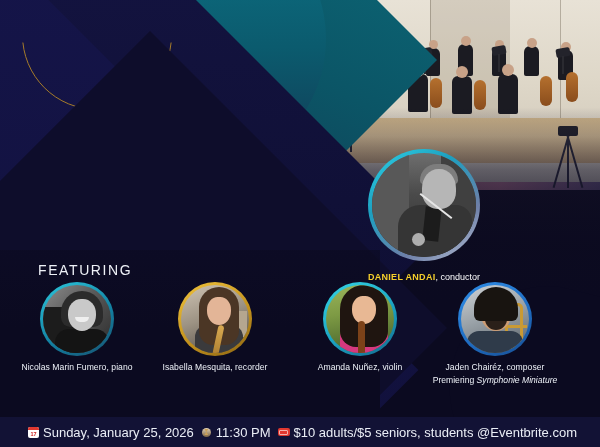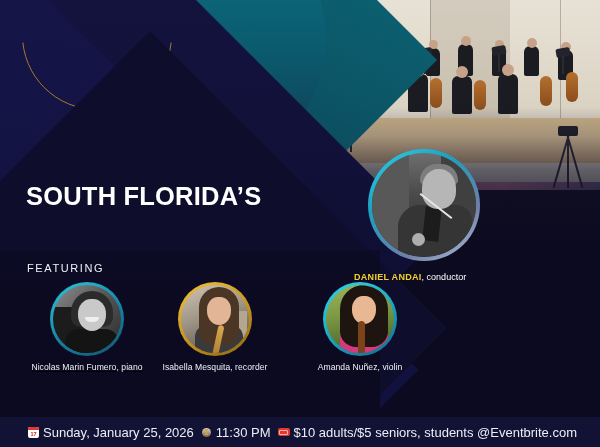--- a/index.html
+++ b/index.html
@@ -128,22 +128,22 @@
   .headline{position:absolute;left:26px;top:183px;z-index:20;}
   .line1{
     color:#ffffff;font-size:25.5px;font-weight:bold;letter-spacing:.2px;
     line-height:1.06;white-space:nowrap;
   }
   .line2{
     color:#f5cf2b;font-size:32px;font-weight:bold;letter-spacing:.2px;
     line-height:1.06;white-space:nowrap;margin-top:1px;
   }
   .featuring{
-    position:absolute;left:27px;top:262px;z-index:20;
-    color:#eef1f7;font-size:11px;letter-spacing:1.6px;font-weight:500;
+    position:absolute;left:38px;top:262px;z-index:20;
+    color:#eef1f7;font-size:14px;letter-spacing:1.6px;font-weight:500;
   }
 
   
   .conductor{position:absolute;left:368px;top:149px;z-index:22;}
   .cond-ring{
     width:112px;height:112px;border-radius:50%;padding:4px;
     background:linear-gradient(145deg,#2fd3e6 0%,#1d9fc0 35%,#6d7fa8 70%,#b9c3d6 100%);
   }
   .cond-photo{
     width:100%;height:100%;border-radius:50%;overflow:hidden;position:relative;
@@ -152,32 +152,32 @@
   }
   .cond-bg-l{position:absolute;left:0;top:0;width:36%;height:100%;background:#55585c;}
   .cond-bg-r{position:absolute;right:0;top:0;width:34%;height:100%;background:#3d4044;}
   .cond-head{position:absolute;left:50px;top:16px;width:34px;height:40px;border-radius:48% 48% 44% 44%;background:#b9b6b0;}
   .cond-hair{position:absolute;left:48px;top:11px;width:38px;height:20px;border-radius:18px 18px 4px 4px;background:#7e7d79;}
   .cond-body{position:absolute;left:26px;top:52px;width:74px;height:62px;border-radius:22px 16px 0 0;background:#34353a;}
   .cond-shirt{position:absolute;left:52px;top:54px;width:16px;height:34px;background:#1b1c20;transform:rotate(6deg);}
   .cond-baton{position:absolute;left:44px;top:52px;width:40px;height:2px;background:#e9e6df;transform:rotate(38deg);}
   .cond-hand{position:absolute;left:40px;top:80px;width:13px;height:13px;border-radius:50%;background:#b2aea7;}
   .cond-label{
-    margin-top:5px;white-space:nowrap;
+    margin-top:5px;text-align:center;white-space:nowrap;
     margin-left:-14px;width:140px;
   }
   .cond-name{color:#f5cf2b;font-size:9px;font-weight:bold;letter-spacing:.3px;}
   .cond-role{color:#ffffff;font-size:9px;}
 
   
   .performers{
     position:absolute;left:0;top:282px;width:600px;height:120px;z-index:22;
   }
   .perf{position:absolute;text-align:center;width:150px;}
-  .p0{left:12px;text-decoration:underline;} .p1{left:140px;} .p2{left:285px;} .p3{left:420px;}
+  .p0{left:2px;} .p1{left:140px;} .p2{left:285px;} .p3{left:420px;}
   .ring{
     width:74px;height:74px;border-radius:50%;padding:3px;margin:0 auto;
   }
   .ring-teal{background:linear-gradient(150deg,#2cc8dd,#1383a4 55%,#17506f);}
   .ring-gold{background:linear-gradient(150deg,#f0c33c,#c08f1c 60%,#8a6413);}
   .ring-cyan{background:linear-gradient(150deg,#35d6e6,#1ba3c2 55%,#12688c);}
   .ring-blue{background:linear-gradient(150deg,#2f8ee8,#1f6ec4 55%,#184e92);}
   .pphoto{width:100%;height:100%;border-radius:50%;overflow:hidden;position:relative;}
   .gray{filter:grayscale(1);}
   .pname{
@@ -355,21 +355,20 @@
   <div class="navy-wedge"></div>
   <div class="navy-wedge2"></div>
   <div class="gold-arc"></div>
   <div class="gold-arc2"></div>
   <div class="navy-fan"></div>
   <div class="left-dark"></div>
   <div class="cyan-blob"></div>
   <div class="cyan-blob-cut"></div>
 
   <div class="headline">
-    <div class="line1">SOUTH FLORIDA’S</div>
   </div>
   <div class="featuring">FEATURING</div>
 
   <div class="conductor">
     <div class="cond-ring">
       <div class="cond-photo">
         <div class="cond-bg-l"></div>
         <div class="cond-bg-r"></div>
         <div class="cond-body"></div>
         <div class="cond-shirt"></div>
@@ -420,20 +419,35 @@
           <div class="a-bg"></div>
           <div class="a-dress"></div>
           <div class="a-hair"></div>
           <div class="a-face"></div>
           <div class="a-violin"></div>
         </div>
       </div>
       <div class="pname">Amanda Nuñez, violin</div>
     </div>
 
+    <div class="perf p3">
+      <div class="ring ring-blue">
+        <div class="pphoto">
+          <div class="j-bg"></div>
+          <div class="j-tromb"></div>
+          <div class="j-tromb2"></div>
+          <div class="j-body"></div>
+          <div class="j-face"></div>
+          <div class="j-beard"></div>
+          <div class="j-hair"></div>
+        </div>
+      </div>
+      <div class="pname">Jaden Chairéz, composer</div>
+      <div class="psub"><span>Premiering </span><i>Symphonie Miniature</i></div>
+    </div>
 
   </div>
 
   <div class="infobar">
 
     <div class="info-item">
       <div class="cal-ic">
         <div class="cal-top"></div>
         <div class="cal-num">17</div>
       </div>

